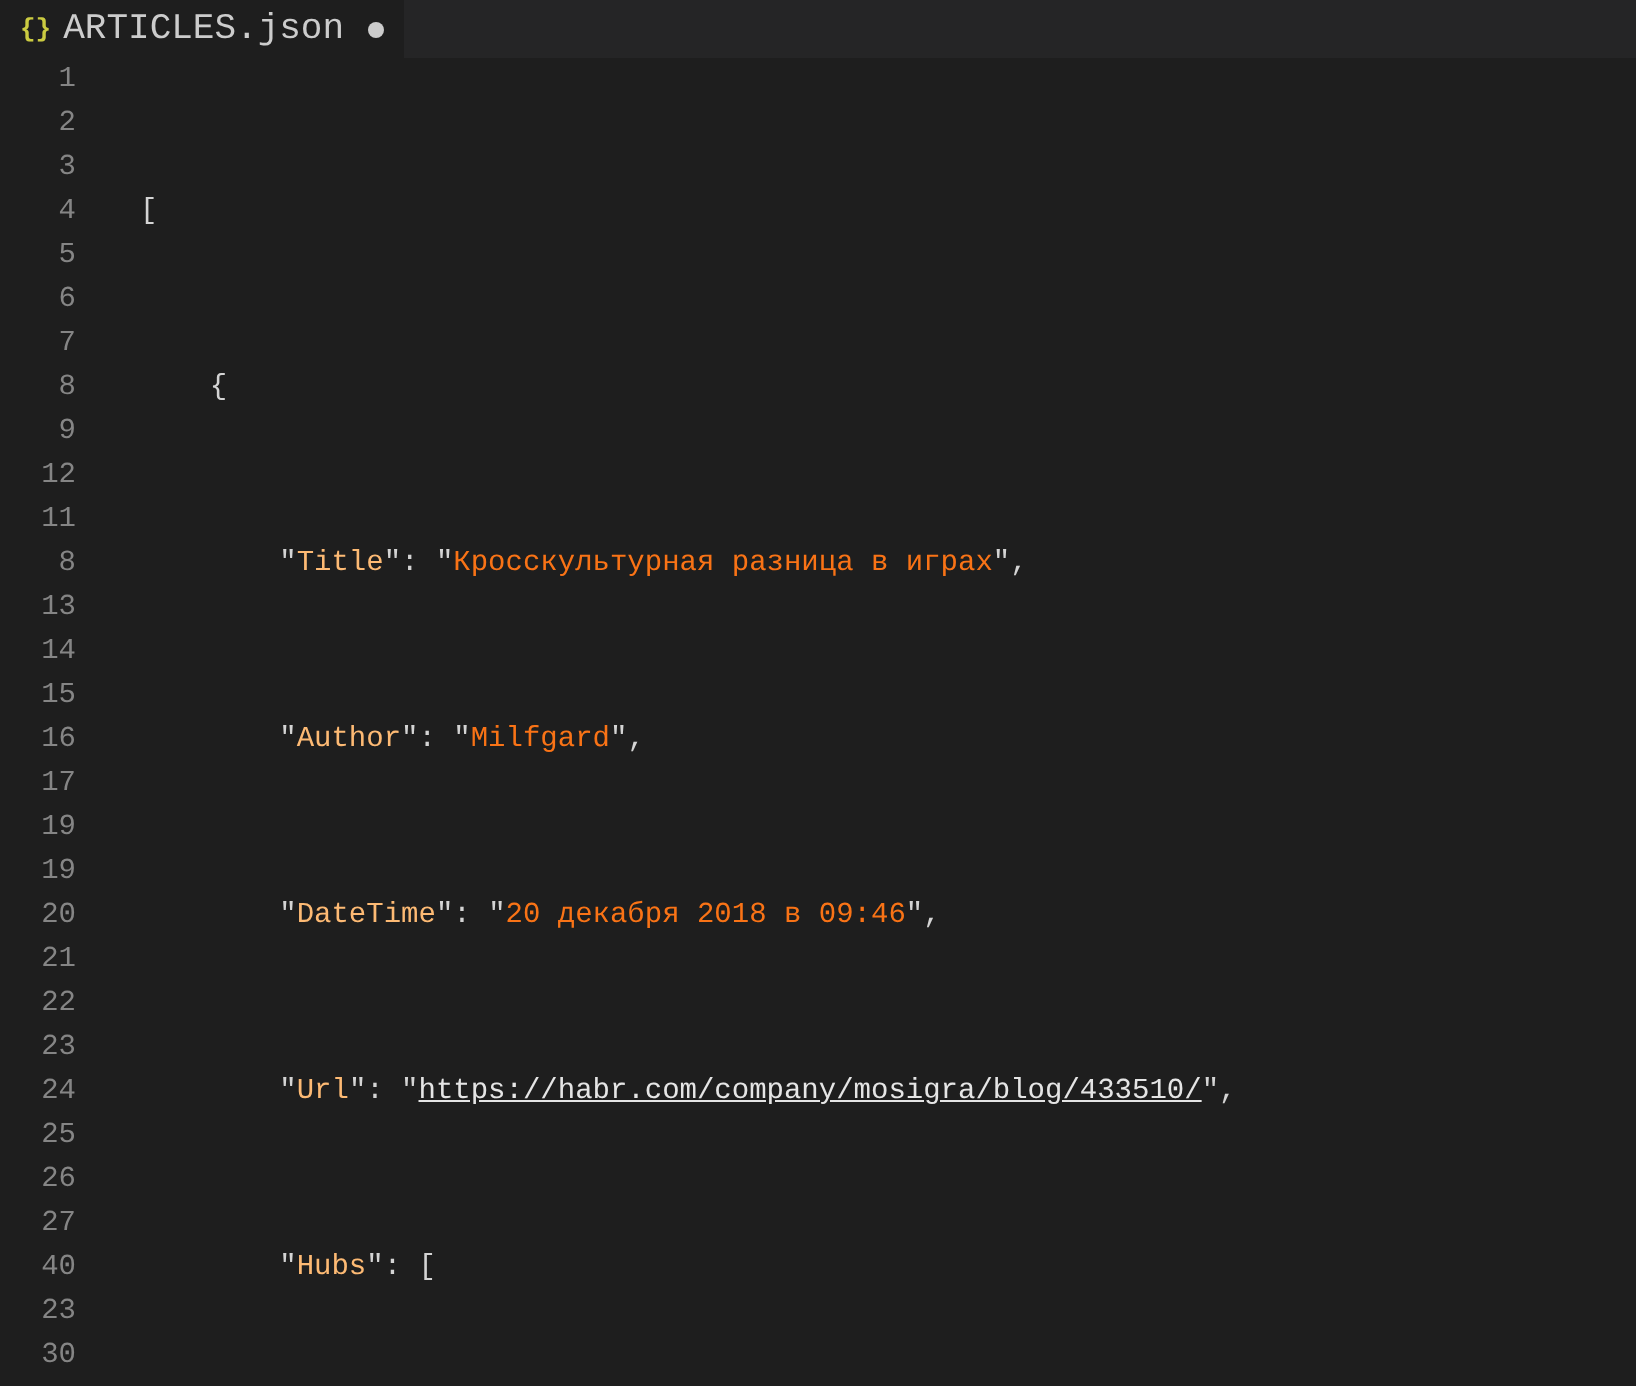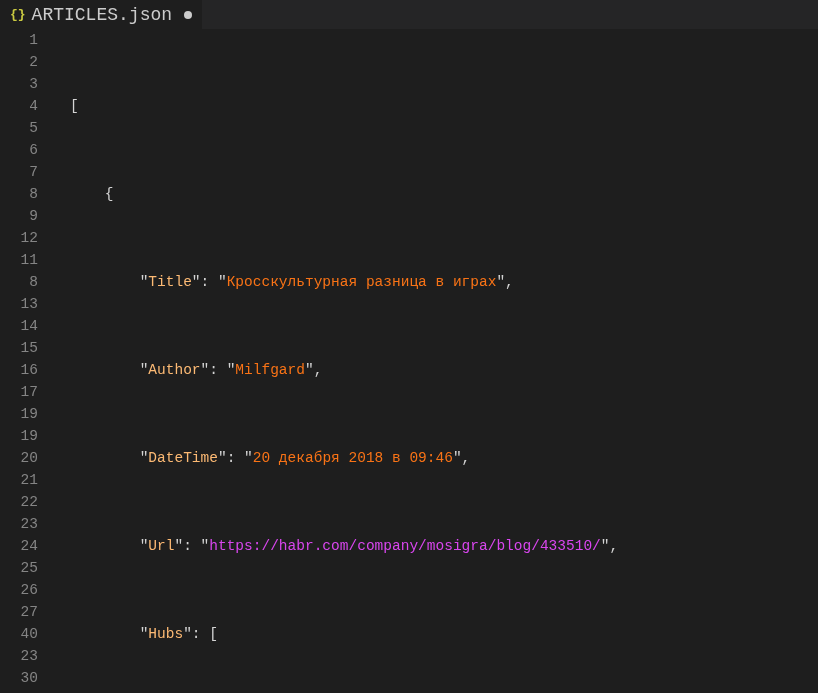--- a/index.html
+++ b/index.html
@@ -59,21 +59,21 @@
     white-space: pre;
     position: relative;
   }
   .line { height: 22px; }
   .gutter .line { }
   .code .line { padding-left: 14px; }
   
   .brkt { color: #d4d4d4; }     
   .key  { color: #fdba74; }     
   .str  { color: #f97316; }     
-  .url  { color: #d946ef; }
+  .url  { color: #e5e5e5; text-decoration: underline; }
 </style>
 </head>
 <body>
 
 <div class="tab-bar">
   <div class="tab">
     <span class="file-icon">{}</span>
     <span class="file-name">ARTICLES.json</span>
     <span class="dirty-dot"></span>
   </div>

